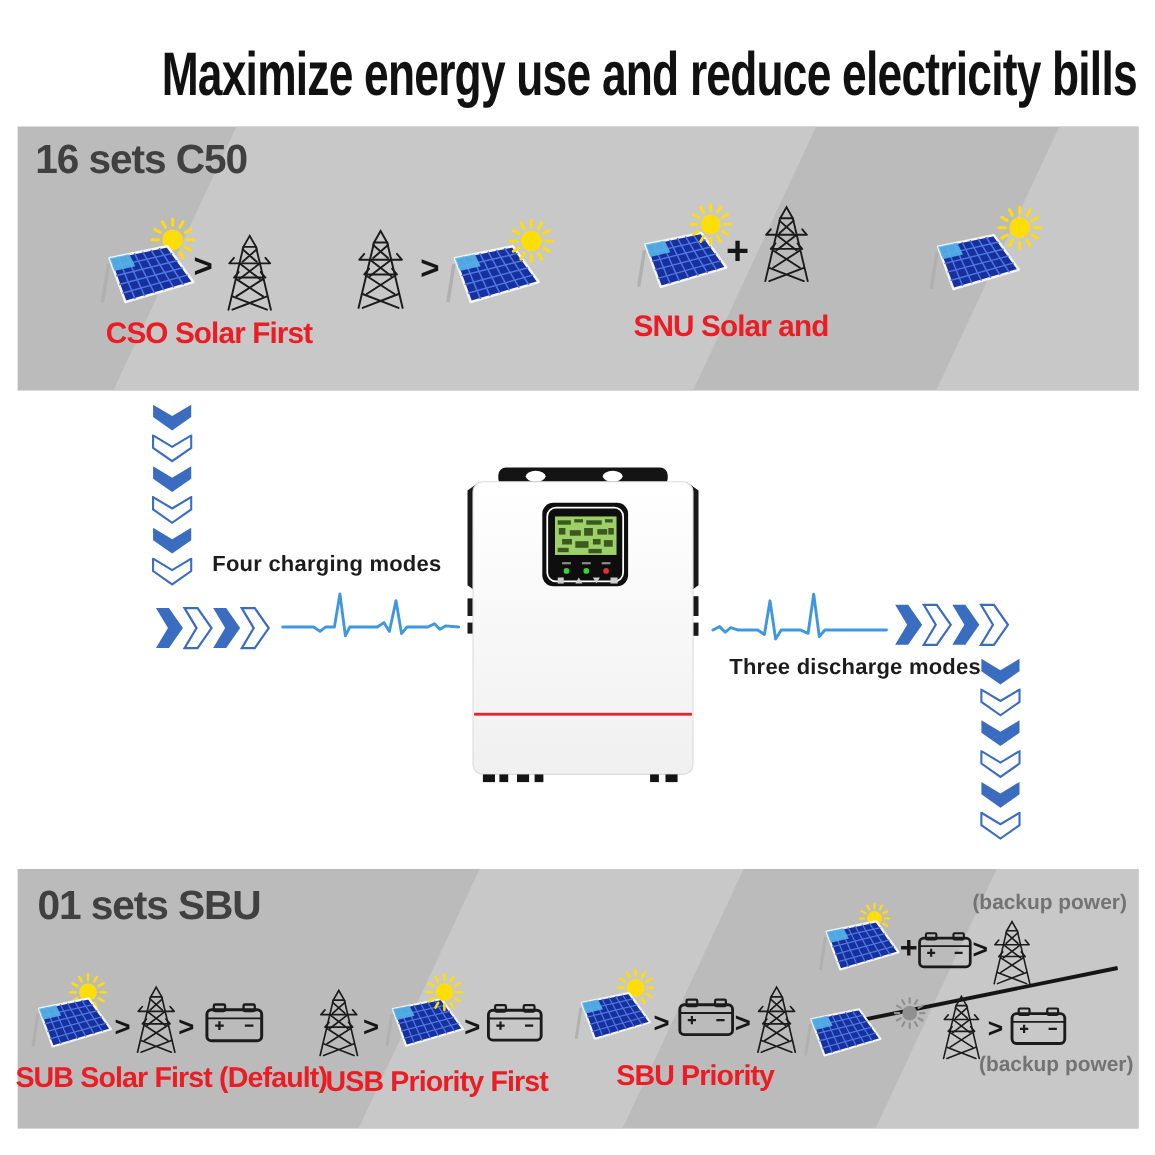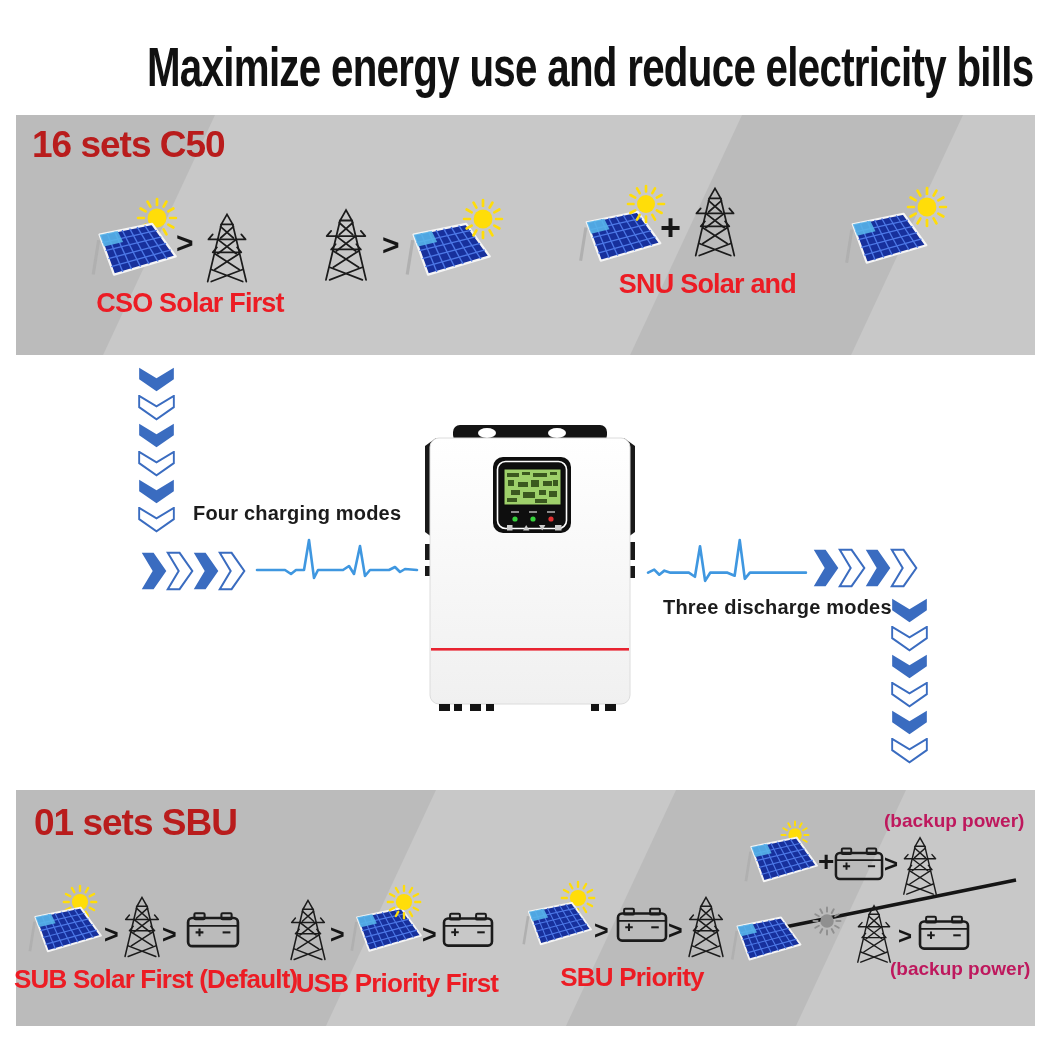--- a/index.html
+++ b/index.html
@@ -6,29 +6,29 @@
   .canvas{position:relative;width:1050px;height:1050px;background:#ffffff;overflow:hidden;
           font-family:"Liberation Sans", sans-serif;}
   .abs{position:absolute;}
   svg.abs{overflow:visible;}
   .title{position:absolute;left:0;top:34px;width:1050px;text-align:center;color:#111;
          font-size:56px;font-weight:800;letter-spacing:-1px;transform:scaleX(.72);
          transform-origin:50% 0;white-space:nowrap;}
   .banner{position:absolute;left:16px;width:1019px;background:#bbbbbb;overflow:hidden;}
   .band{position:absolute;top:0;height:100%;background:#c8c8c8;transform:skewX(-25deg);
         transform-origin:0 0;}
-  .banner-heading{position:absolute;color:#b91c1c;font-weight:700;font-size:37px;letter-spacing:-1px;}
+  .banner-heading{position:absolute;color:#404040;font-weight:700;font-size:37px;letter-spacing:-1px;}
   .mode-label{position:absolute;color:#ec1c24;font-weight:700;font-size:27px;letter-spacing:-0.8px;
               text-align:center;white-space:nowrap;}
   .mode-label.sm{font-size:26px;}
   .mode-label.left{text-align:left;}
   .sep{position:absolute;color:#161616;font-weight:700;font-size:30px;line-height:1;}
   .sep.sm{font-size:25px;}
   .flow-label{position:absolute;color:#1c1c1c;font-size:20px;font-weight:600;letter-spacing:.2px;white-space:nowrap;}
-  .backup{position:absolute;color:#be185d;font-size:19px;font-weight:600;white-space:nowrap;}
+  .backup{position:absolute;color:#737373;font-size:19px;font-weight:600;white-space:nowrap;}
   .chev-col{position:absolute;display:flex;flex-direction:column;gap:2px;}
   .chev-col svg{width:43px;height:26px;overflow:visible;}
   .chev-row{position:absolute;display:flex;}
   .chev-row svg{width:33px;height:40px;margin-right:-7px;overflow:visible;}
   .cf{fill:#3a6cc0;stroke:none;}
   .co{fill:#ffffff;stroke:#3a6cc0;stroke-width:2.2;}
   .pulse{stroke:#3f97e0;stroke-width:2.6;fill:none;stroke-linecap:round;stroke-linejoin:round;}
   .sun{color:#ffdd09;}
   .sun-gray{color:#909090;}
 </style>
@@ -138,21 +138,21 @@
   <svg class="abs" style="left:576px;top:210px;width:88px;height:56px;">
       <use href="#i-panel"></use>
     </svg>
   <svg class="abs" style="left:626px;top:184px;width:40px;height:40px;">
       <use href="#i-sun" class="sun" style="color:#ffdd09"></use>
     </svg>
   <span class="sep" style="left:660px;top:210px;font-size:36px;">+</span>
   <svg class="abs" style="left:690px;top:186px;width:50px;height:72px;">
       <use href="#i-tower"></use>
     </svg>
-  <div class="mode-label left" style="left:576px;top:269px;width:220px;text-align:right;">SNU Solar and</div>
+  <div class="mode-label left" style="left:576px;top:281px;width:220px;">SNU Solar and</div>
 
   <svg class="abs" style="left:842px;top:212px;width:88px;height:56px;">
       <use href="#i-panel"></use>
     </svg>
   <svg class="abs" style="left:906px;top:186px;width:42px;height:42px;">
       <use href="#i-sun" class="sun" style="color:#ffdd09"></use>
     </svg>
 
   <div class="chev-col" style="left:135px;top:367px;">
     <svg class="cf">

